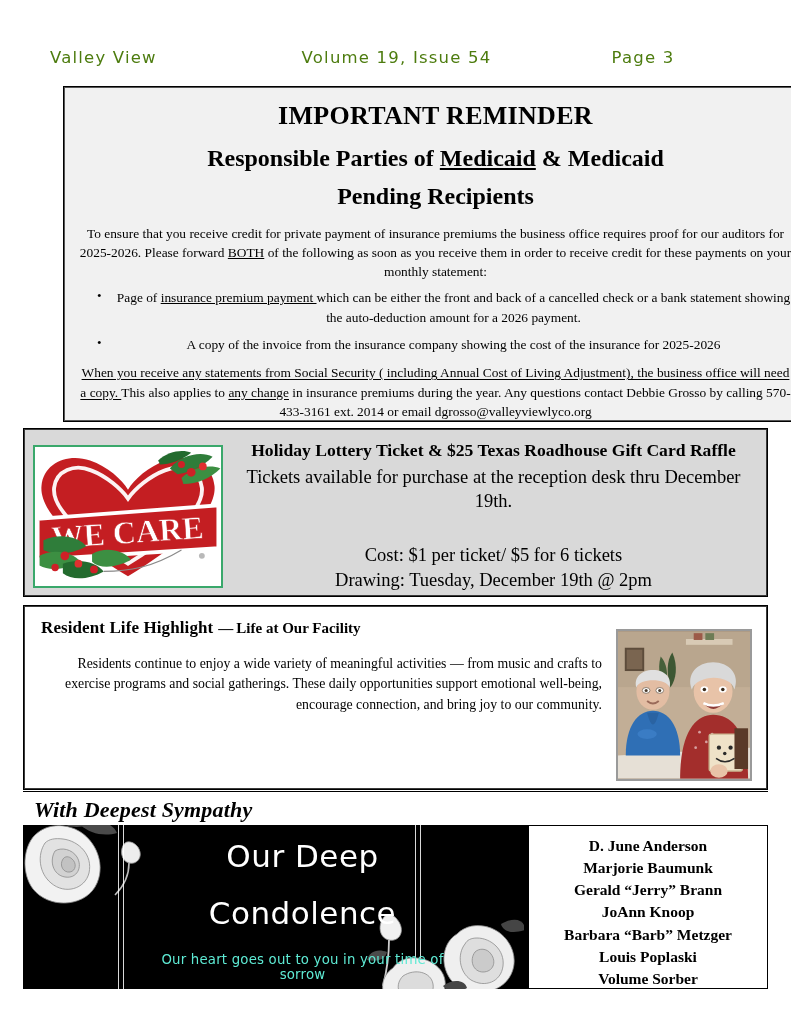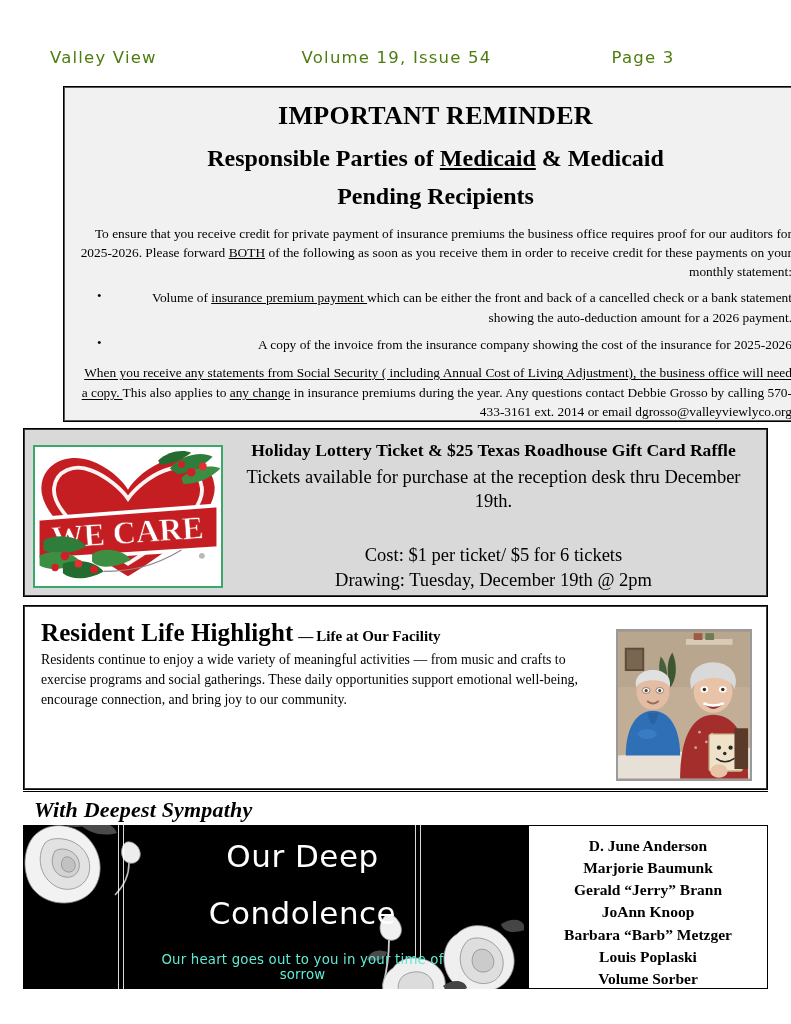--- a/index.html
+++ b/index.html
@@ -76,21 +76,21 @@
     font-weight: bold;
     line-height: 1.45;
     margin: 0 0 4px 0;
     padding: 0 6px;
   }
   .rem-sub u { text-decoration: underline; text-underline-offset: 2px; }
 
   .rem-body {
     font-size: 13.4px;
     line-height: 1.42;
-    text-align: right;
+    text-align: center;
     margin: 10px 2px 0 2px;
   }
   .rem-body p { margin: 0 0 5px 0; }
   .rem-list {
     margin: 7px 0 7px 0;
     padding-left: 34px;
     list-style: none;
   }
   .rem-list li {
     position: relative;
@@ -177,37 +177,38 @@
     padding: 10px 14px 10px 16px;
     display: flex;
   }
   .life-main { flex: 1; padding-right: 14px; }
   .life-head {
     margin: 2px 0 0 0;
     line-height: 1.1;
     white-space: nowrap;
   }
   .life-head .lh-title {
-    font-size: 25px;
+    font-size: 17px;
     font-weight: bold;
     letter-spacing: .1px;
   }
   .life-head .lh-dash {
     font-size: 15px;
     font-weight: bold;
     padding: 0 3px 0 5px;
   }
   .life-head .lh-sub {
     font-size: 15px;
     font-weight: bold;
   }
   .life-para {
     font-size: 13.8px;
     line-height: 1.48;
-    margin: 3px 0 0 0;
+    margin: 16px 0 0 0;
+    text-align: right;
   }
   .life-para.second { margin-top: 23px; }
   .life-para .excl { color: #d06030; }
 
   .life-photo {
     flex: 0 0 136px;
     width: 136px;
     height: 152px;
     border: 2px solid #9a9a9a;
     box-sizing: border-box;
@@ -329,21 +330,21 @@
 
     <div class="rem-sub">
       <span>Responsible Parties of </span><u>Medicaid</u><span> &amp; Medicaid</span>
     </div>
     <div class="rem-sub">Pending Recipients</div>
 
     <div class="rem-body">
       <p><span>To ensure that you receive credit for private payment of insurance premiums the business office requires proof for our auditors for 2025-2026.  Please forward </span><u>BOTH</u><span> of the following as soon as you receive them in order to receive credit for these payments on your monthly statement:</span></p>
 
       <ul class="rem-list">
-        <li><span>Volume of </span><u>insurance premium payment </u><span>which can be either the front and back of a cancelled check or a bank statement showing the auto-deduction amount for a 2026 payment.</span></li>
+        <li><span>Page of </span><u>insurance premium payment </u><span>which can be either the front and back of a cancelled check or a bank statement showing the auto-deduction amount for a 2026 payment.</span></li>
         <li><span>A copy of the invoice from the insurance company showing the cost of the insurance for 2025-2026</span></li>
       </ul>
 
       <div class="rem-closing"><span class="u">When you receive any statements from Social Security ( including Annual Cost of Living Adjustment), the business office will need a copy. </span><span> This also applies to </span><span class="u">any change</span><span> in insurance premiums during the year.  Any questions contact Debbie Grosso by calling 570-433-3161 ext. 2014 or email dgrosso@valleyviewlyco.org</span></div>
     </div>
   </div>
 </div>
 
 <div class="framed" id="raffle-box">
   <div class="inner">

